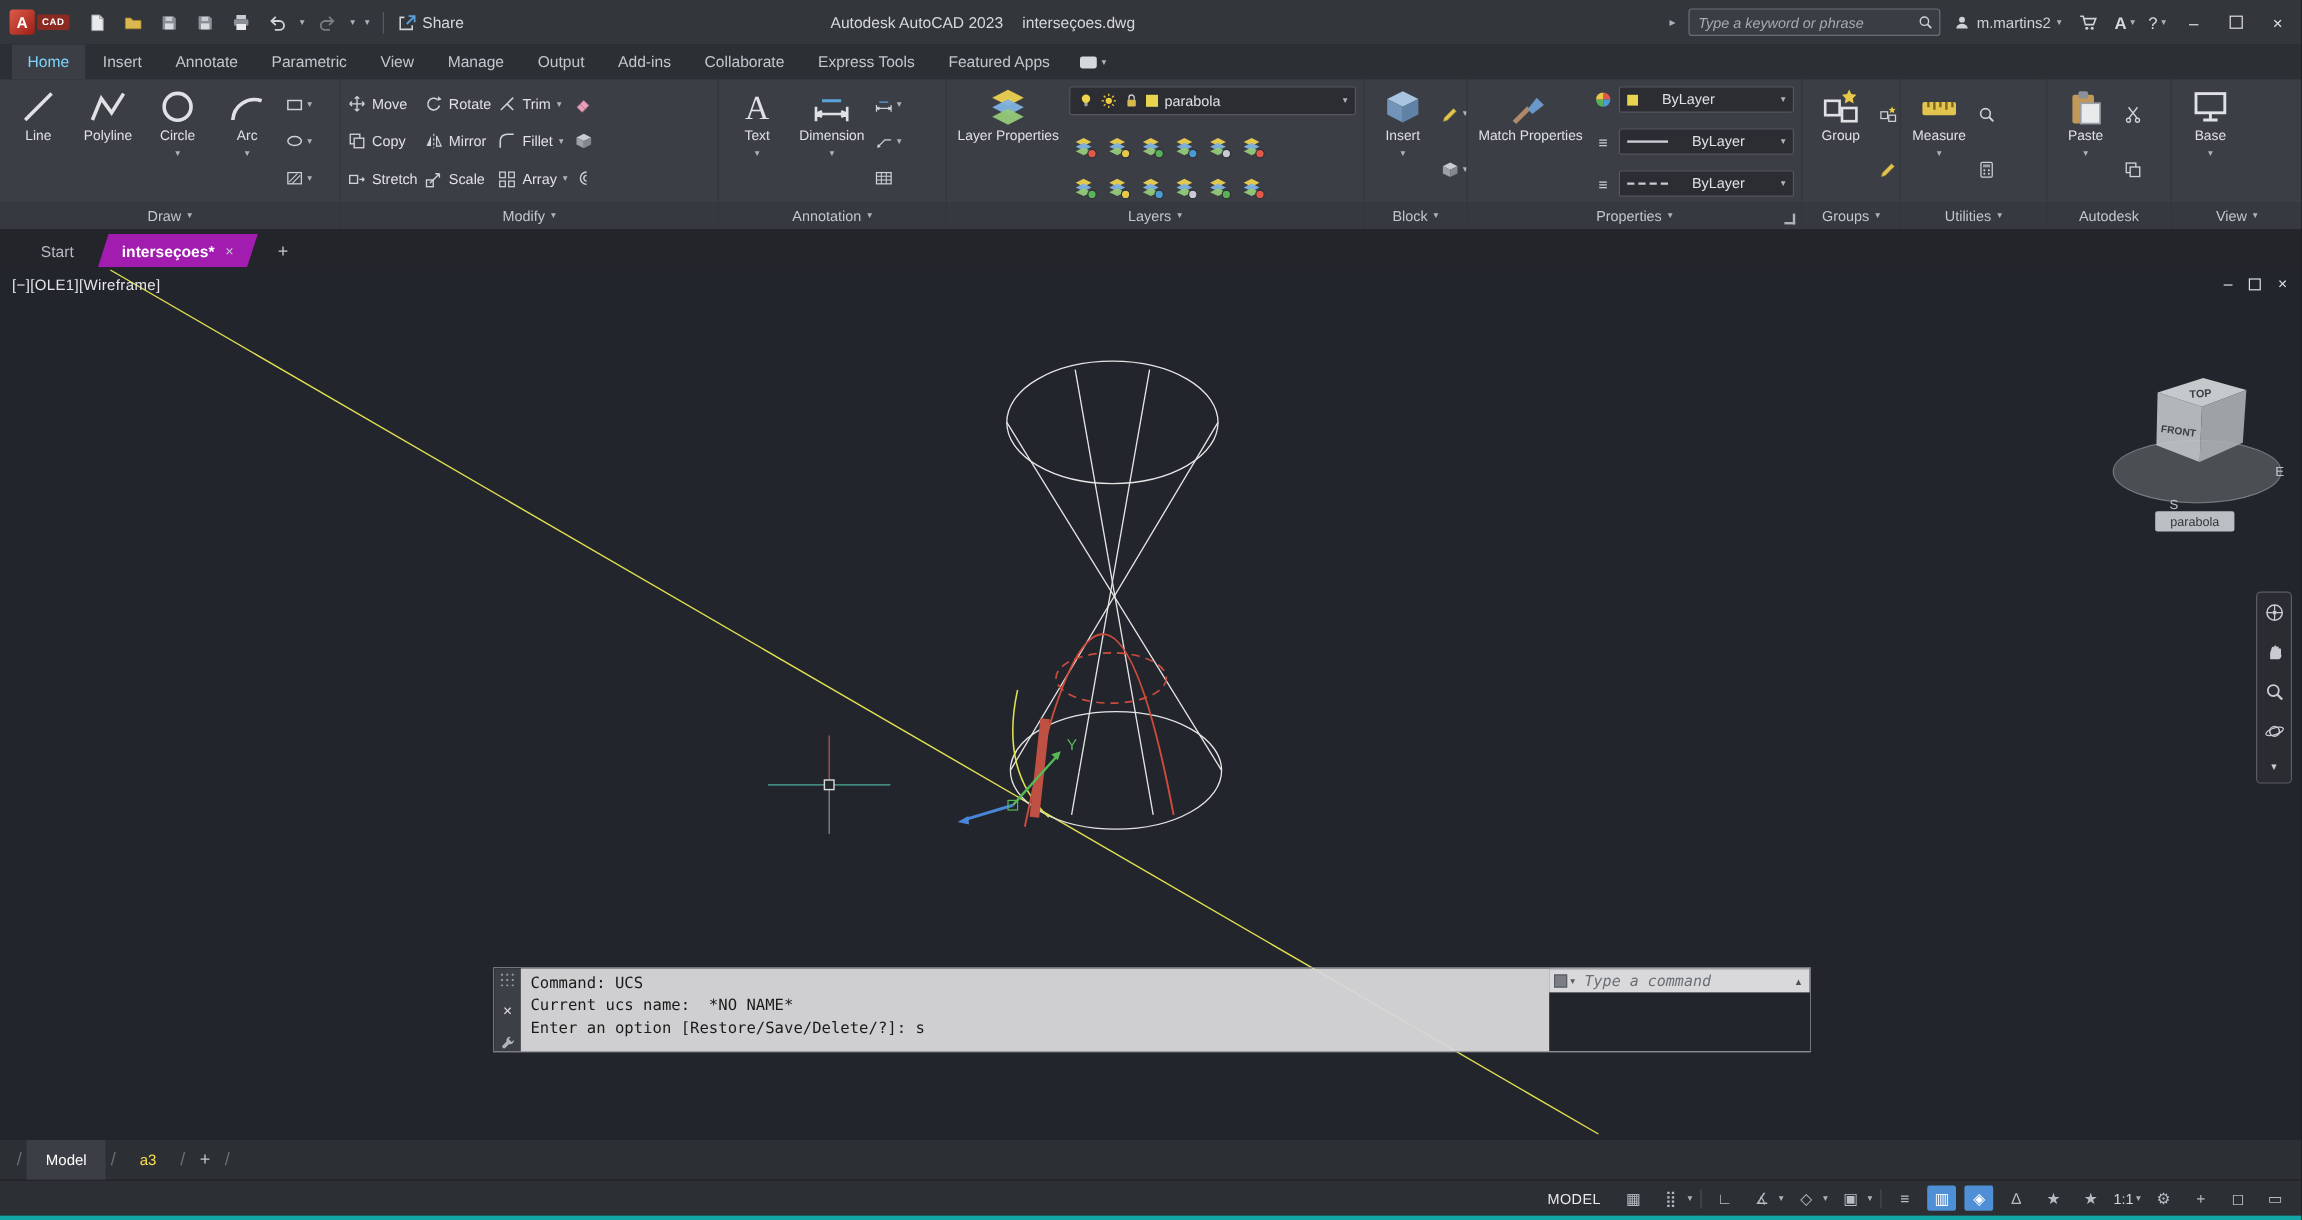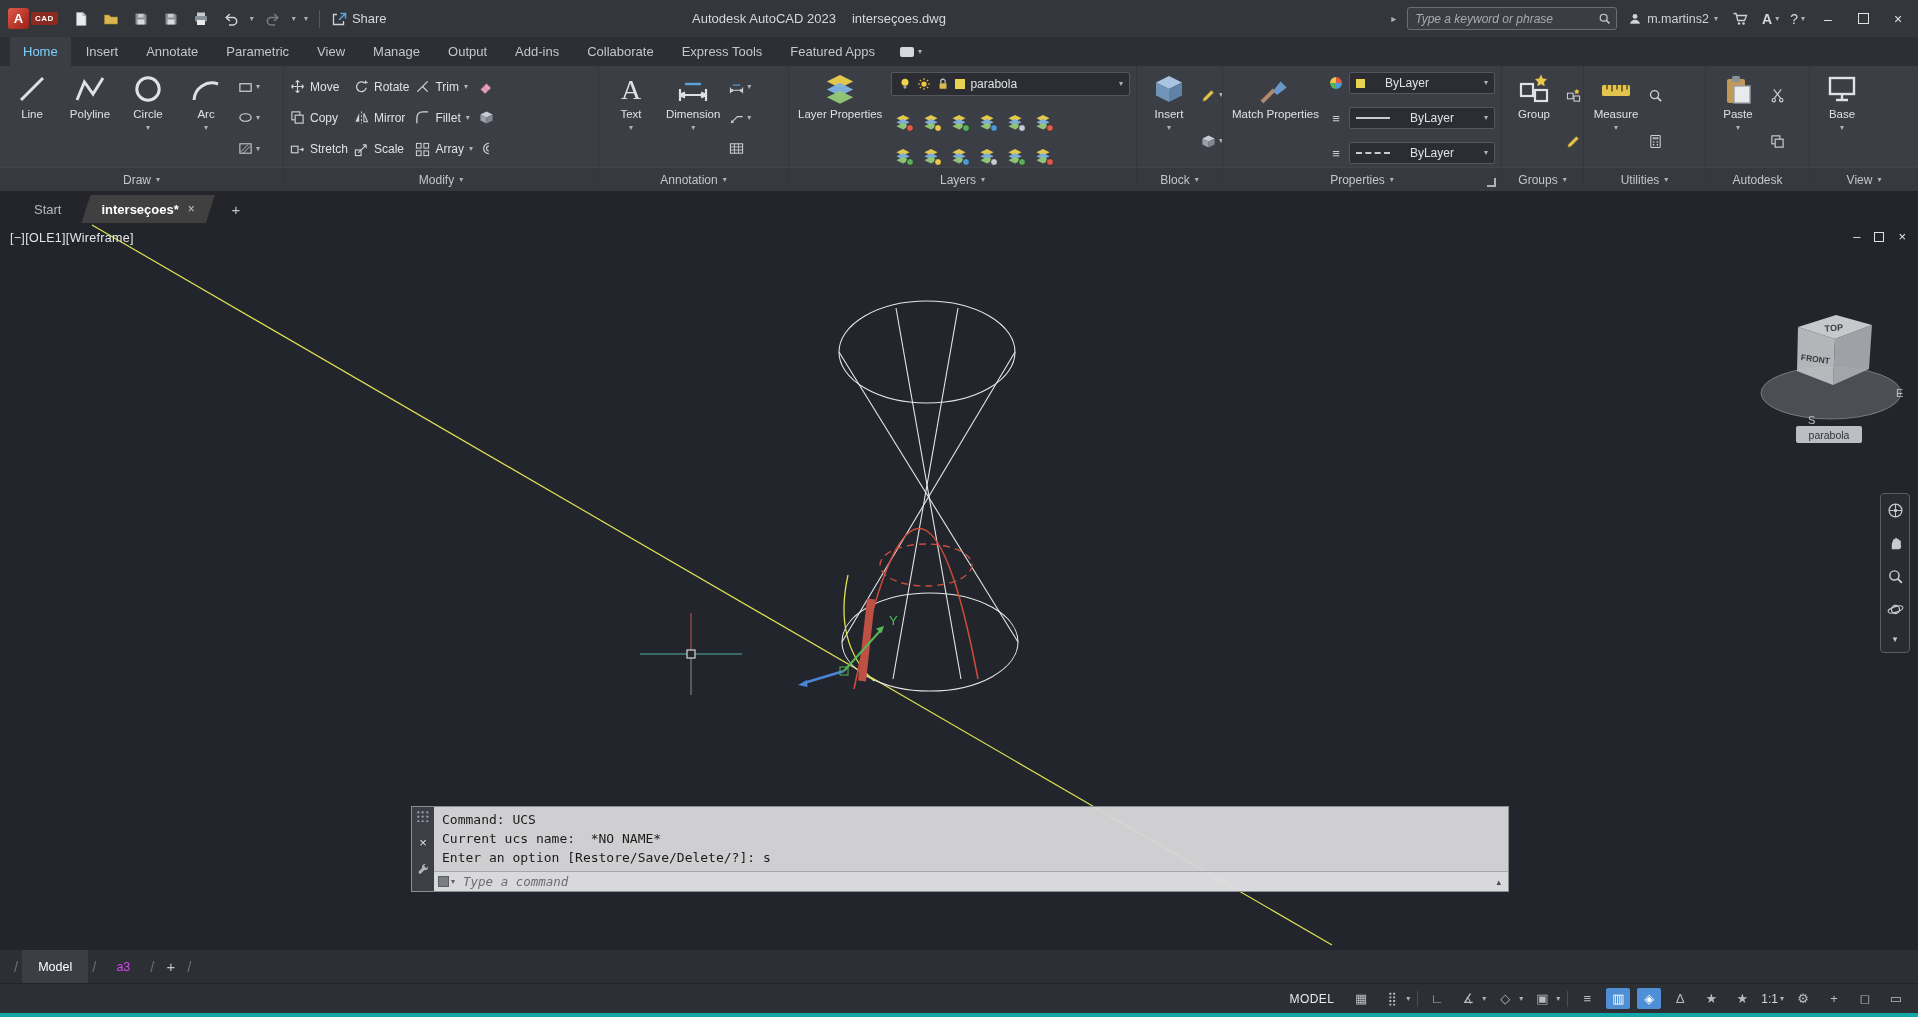--- a/index.html
+++ b/index.html
@@ -70,21 +70,21 @@
   .propdd{flex:1;display:flex;align-items:center;gap:20px;background:#2b2d32;border:1px solid #54575d;border-radius:2px;height:20px;padding:0 6px;font-size:12px;color:#dfe1e4}
   .propdd .caret{margin-left:auto}
   .dashline{width:34px;height:0;border-top:2px solid #c8ccd2;display:inline-block}
   .dashline.dashed{border-top-style:dashed}
   .dialog-launcher{position:absolute;right:5px;bottom:4px;width:7px;height:7px;border-right:2px solid #aeb2b8;border-bottom:2px solid #aeb2b8}
 
   
   .filetabs{height:32px;background:#23252a;display:flex;align-items:flex-end;padding-left:14px}
   .ftab{height:28px;display:flex;align-items:center;gap:9px;padding:0 20px;font-size:13px;color:#b6bac0;
         clip-path:polygon(9px 0,100% 0,calc(100% - 9px) 100%,0 100%)}
-  .ftab.active{background:#404040;color:#fff;font-weight:bold}
+  .ftab.active{background:#a21caf;color:#fff;font-weight:bold}
   .ft-close{font-size:12px;color:#c3c7cc;font-weight:normal}
   .ftab-plus{width:22px;height:22px;margin:0 0 3px 10px;display:flex;align-items:center;justify-content:center;color:#c3c7cc;font-size:15px}
 
   
   .canvas{position:relative;height:727px;background:#22252b;overflow:hidden}
   .drawing{position:absolute;inset:0;width:100%;height:100%}
   .vp-label{position:absolute;left:10px;top:8px;font-size:12.5px;color:#e4e6e8;letter-spacing:.3px}
   .vp-winbtns{position:absolute;right:12px;top:6px;display:flex;align-items:center;gap:14px;color:#e4e6e8;font-size:13px}
   .restore-box.sm{width:8px;height:8px}
   .ucs-badge{position:absolute;left:1796px;top:203px;width:66px;height:17px;background:#c9cdd1;opacity:.92;border-radius:2px;
@@ -93,35 +93,35 @@
           display:flex;flex-direction:column;align-items:center;padding:8px 0;gap:16px}
   .nav-item .ic{width:17px;height:17px;color:#c8ccd2}
   .nav-caret{font-size:9px;color:#c8ccd2}
 
   
   .cmdwin{position:absolute;left:412px;top:584px;width:1096px;display:flex;box-shadow:0 0 0 1px #8a8e94}
   .cmd-grip{width:22px;background:#3c3f45;display:flex;flex-direction:column;align-items:center;padding-top:3px;gap:13px}
   .grip-dots{width:14px;height:12px;background-image:radial-gradient(#9aa0a8 1px,transparent 1.2px);background-size:4.5px 4.5px}
   .cmd-close{color:#e0e2e4;font-size:13px}
   .cmd-wrench .ic{width:13px;height:13px;color:#b0b4ba}
-  .cmd-main{flex:1;display:flex;flex-direction:column}
+  .cmd-main{flex:1;display:flex;flex-direction:row}
   .cmd-history{background:rgba(214,214,217,.96);padding:3px 8px 4px;flex:1}
   .cmd-line{font-family:"DejaVu Sans Mono",monospace;font-size:13px;line-height:19px;color:#1b1b1b;white-space:pre}
   .cmd-inputrow{height:19px;background:rgba(223,223,226,.97);border-top:1px solid #a8a8ac;display:flex;align-items:center;padding:0 4px;gap:6px}
   .cmd-badge{display:flex;align-items:center;gap:2px}
   .cmd-sq{width:9px;height:9px;background:#7a7e84;border:1px solid #5a5e64;display:inline-block}
   .cmd-badge .caret{color:#5a5e64}
   .cmd-input{flex:1;border:none;outline:none;background:transparent;font-family:"DejaVu Sans Mono",monospace;font-size:12.5px;color:#333}
   .cmd-input::placeholder{color:#6a6e74;font-style:italic}
   .cmd-up{color:#4a4e54;font-size:9px;padding-right:3px}
 
   
   .layoutbar{height:33px;background:#2c2f34;display:flex;align-items:center;padding-left:12px;gap:2px}
   .lslash{color:#6a6e74;font-size:15px;padding:0 2px}
-  .ltab{height:33px;display:flex;align-items:center;padding:0 16px;font-size:12.5px;color:#d946ef}
+  .ltab{height:33px;display:flex;align-items:center;padding:0 16px;font-size:12.5px;color:#fde047}
   .ltab.active{background:#3b3e45;color:#fff}
   .ltab-plus{color:#c3c7cc;font-size:15px;padding:0 8px}
   .statusbar{height:29px;background:#2c2f34;border-top:1px solid #23252a;display:flex;align-items:center;justify-content:flex-end;padding-right:10px;gap:7px}
   .sb-model{font-size:12px;color:#e8eaec;letter-spacing:.4px;padding:0 8px}
   .sb-icon{min-width:20px;height:21px;display:flex;align-items:center;justify-content:center;font-size:13px;color:#b8bcc2;border-radius:2px;padding:0 2px}
   .sb-icon.active{background:#4e8fd6;color:#fff}
   .sb-group{display:flex;align-items:center;gap:2px}
   .sb-text{font-size:12px;color:#d5d8dc}
   .sb-div{width:1px;height:16px;background:#4a4e54}
   .bottomstrip{height:5px;background:#12a7a7}

